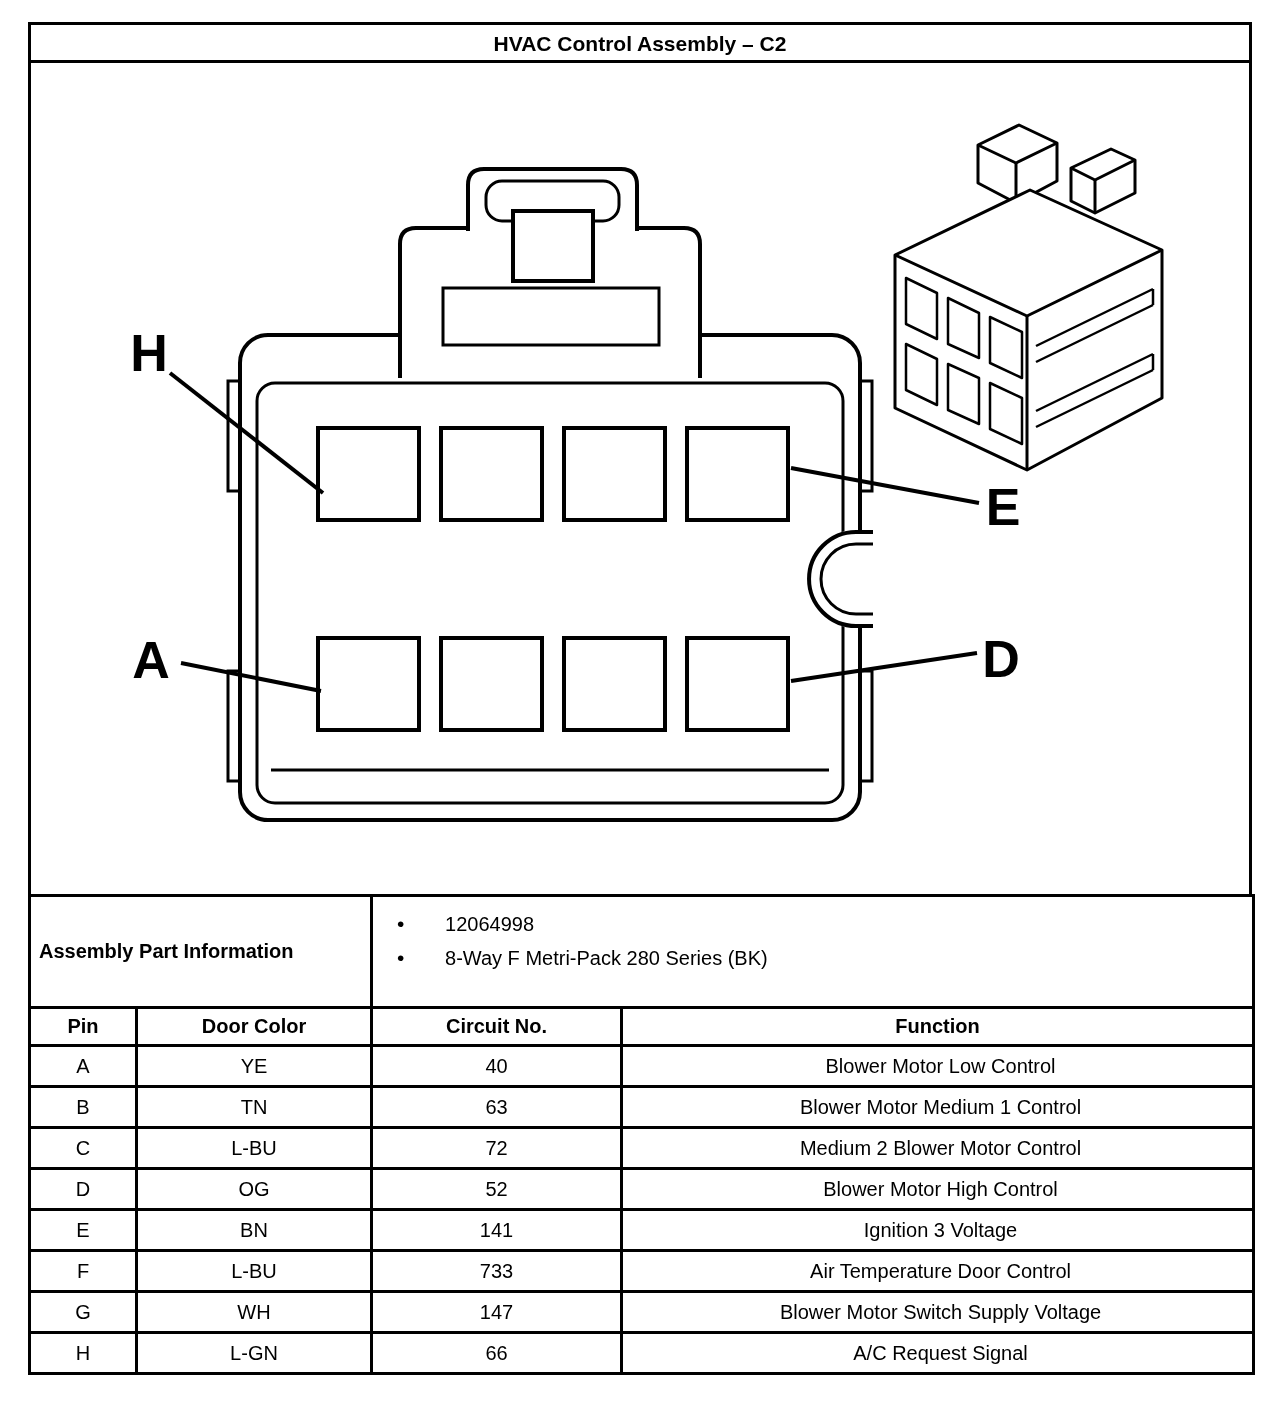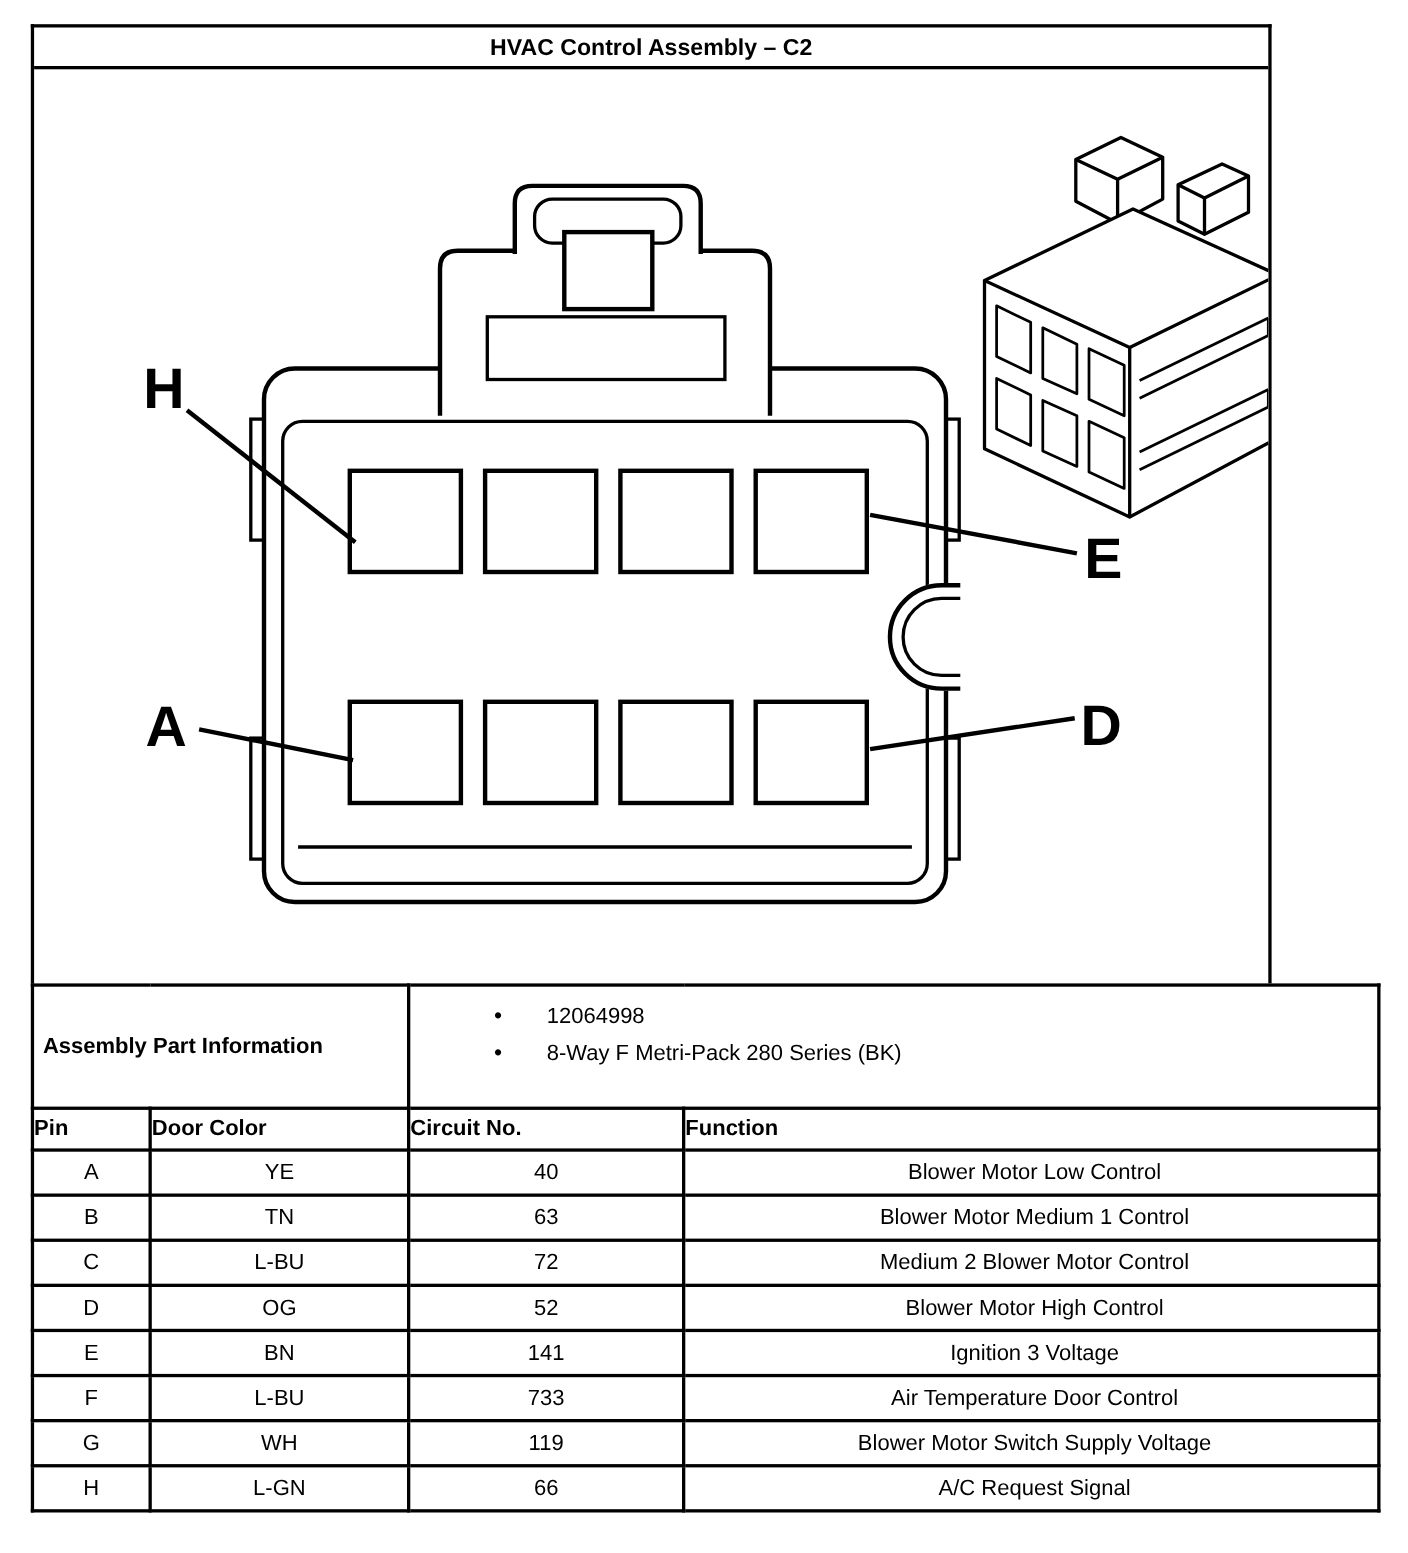--- a/index.html
+++ b/index.html
@@ -7,21 +7,21 @@
   .page {
     width: 1280px;
     height: 1412px;
     padding: 22px 28px 0;
     background: #fff;
     color: #000;
     font-family: "Liberation Sans", sans-serif;
     position: relative;
   }
   .top-frame {
-    width: 1128px;
+    width: 1224px;
     border: 3px solid #000;
     border-bottom: none;
   }
   .title-row {
     height: 38px;
     line-height: 38px;
     border-bottom: 3px solid #000;
     text-align: center;
     font-weight: bold;
     font-size: 21px;
@@ -48,38 +48,38 @@
     font-weight: bold;
     font-size: 21px;
     padding-left: 8px !important;
     vertical-align: middle;
     height: 112px;
   }
   .part-info-values { vertical-align: top; }
   .part-info-values ul {
     list-style: none;
     margin: 10px 0 0 0;
-    padding: 0 0 0 76px;
+    padding: 0 0 0 24px;
   }
   .part-info-values li {
     font-size: 20px;
     line-height: 33px;
     white-space: nowrap;
   }
   .part-info-values li::before {
     content: "\2022";
     display: inline-block;
     width: 48px;
     font-size: 21px;
   }
   tr.header-row th {
     height: 38px;
     font-weight: bold;
     font-size: 20px;
-    text-align: left;
+    text-align: center;
   }
   tr.data-row td {
     height: 41px;
     text-align: center;
     font-size: 20px;
   }
   tr.data-row td.fn-cell {
     text-align: center;
     padding-left: 6px !important;
   }
@@ -236,21 +236,21 @@
       </tr>
       <tr class="data-row">
         <td>F</td>
         <td>L-BU</td>
         <td>733</td>
         <td class="fn-cell">Air Temperature Door Control</td>
       </tr>
       <tr class="data-row">
         <td>G</td>
         <td>WH</td>
-        <td>119</td>
+        <td>147</td>
         <td class="fn-cell">Blower Motor Switch Supply Voltage</td>
       </tr>
       <tr class="data-row">
         <td>H</td>
         <td>L-GN</td>
         <td>66</td>
         <td class="fn-cell">A/C Request Signal</td>
       </tr>
     </tbody>
   </table>

